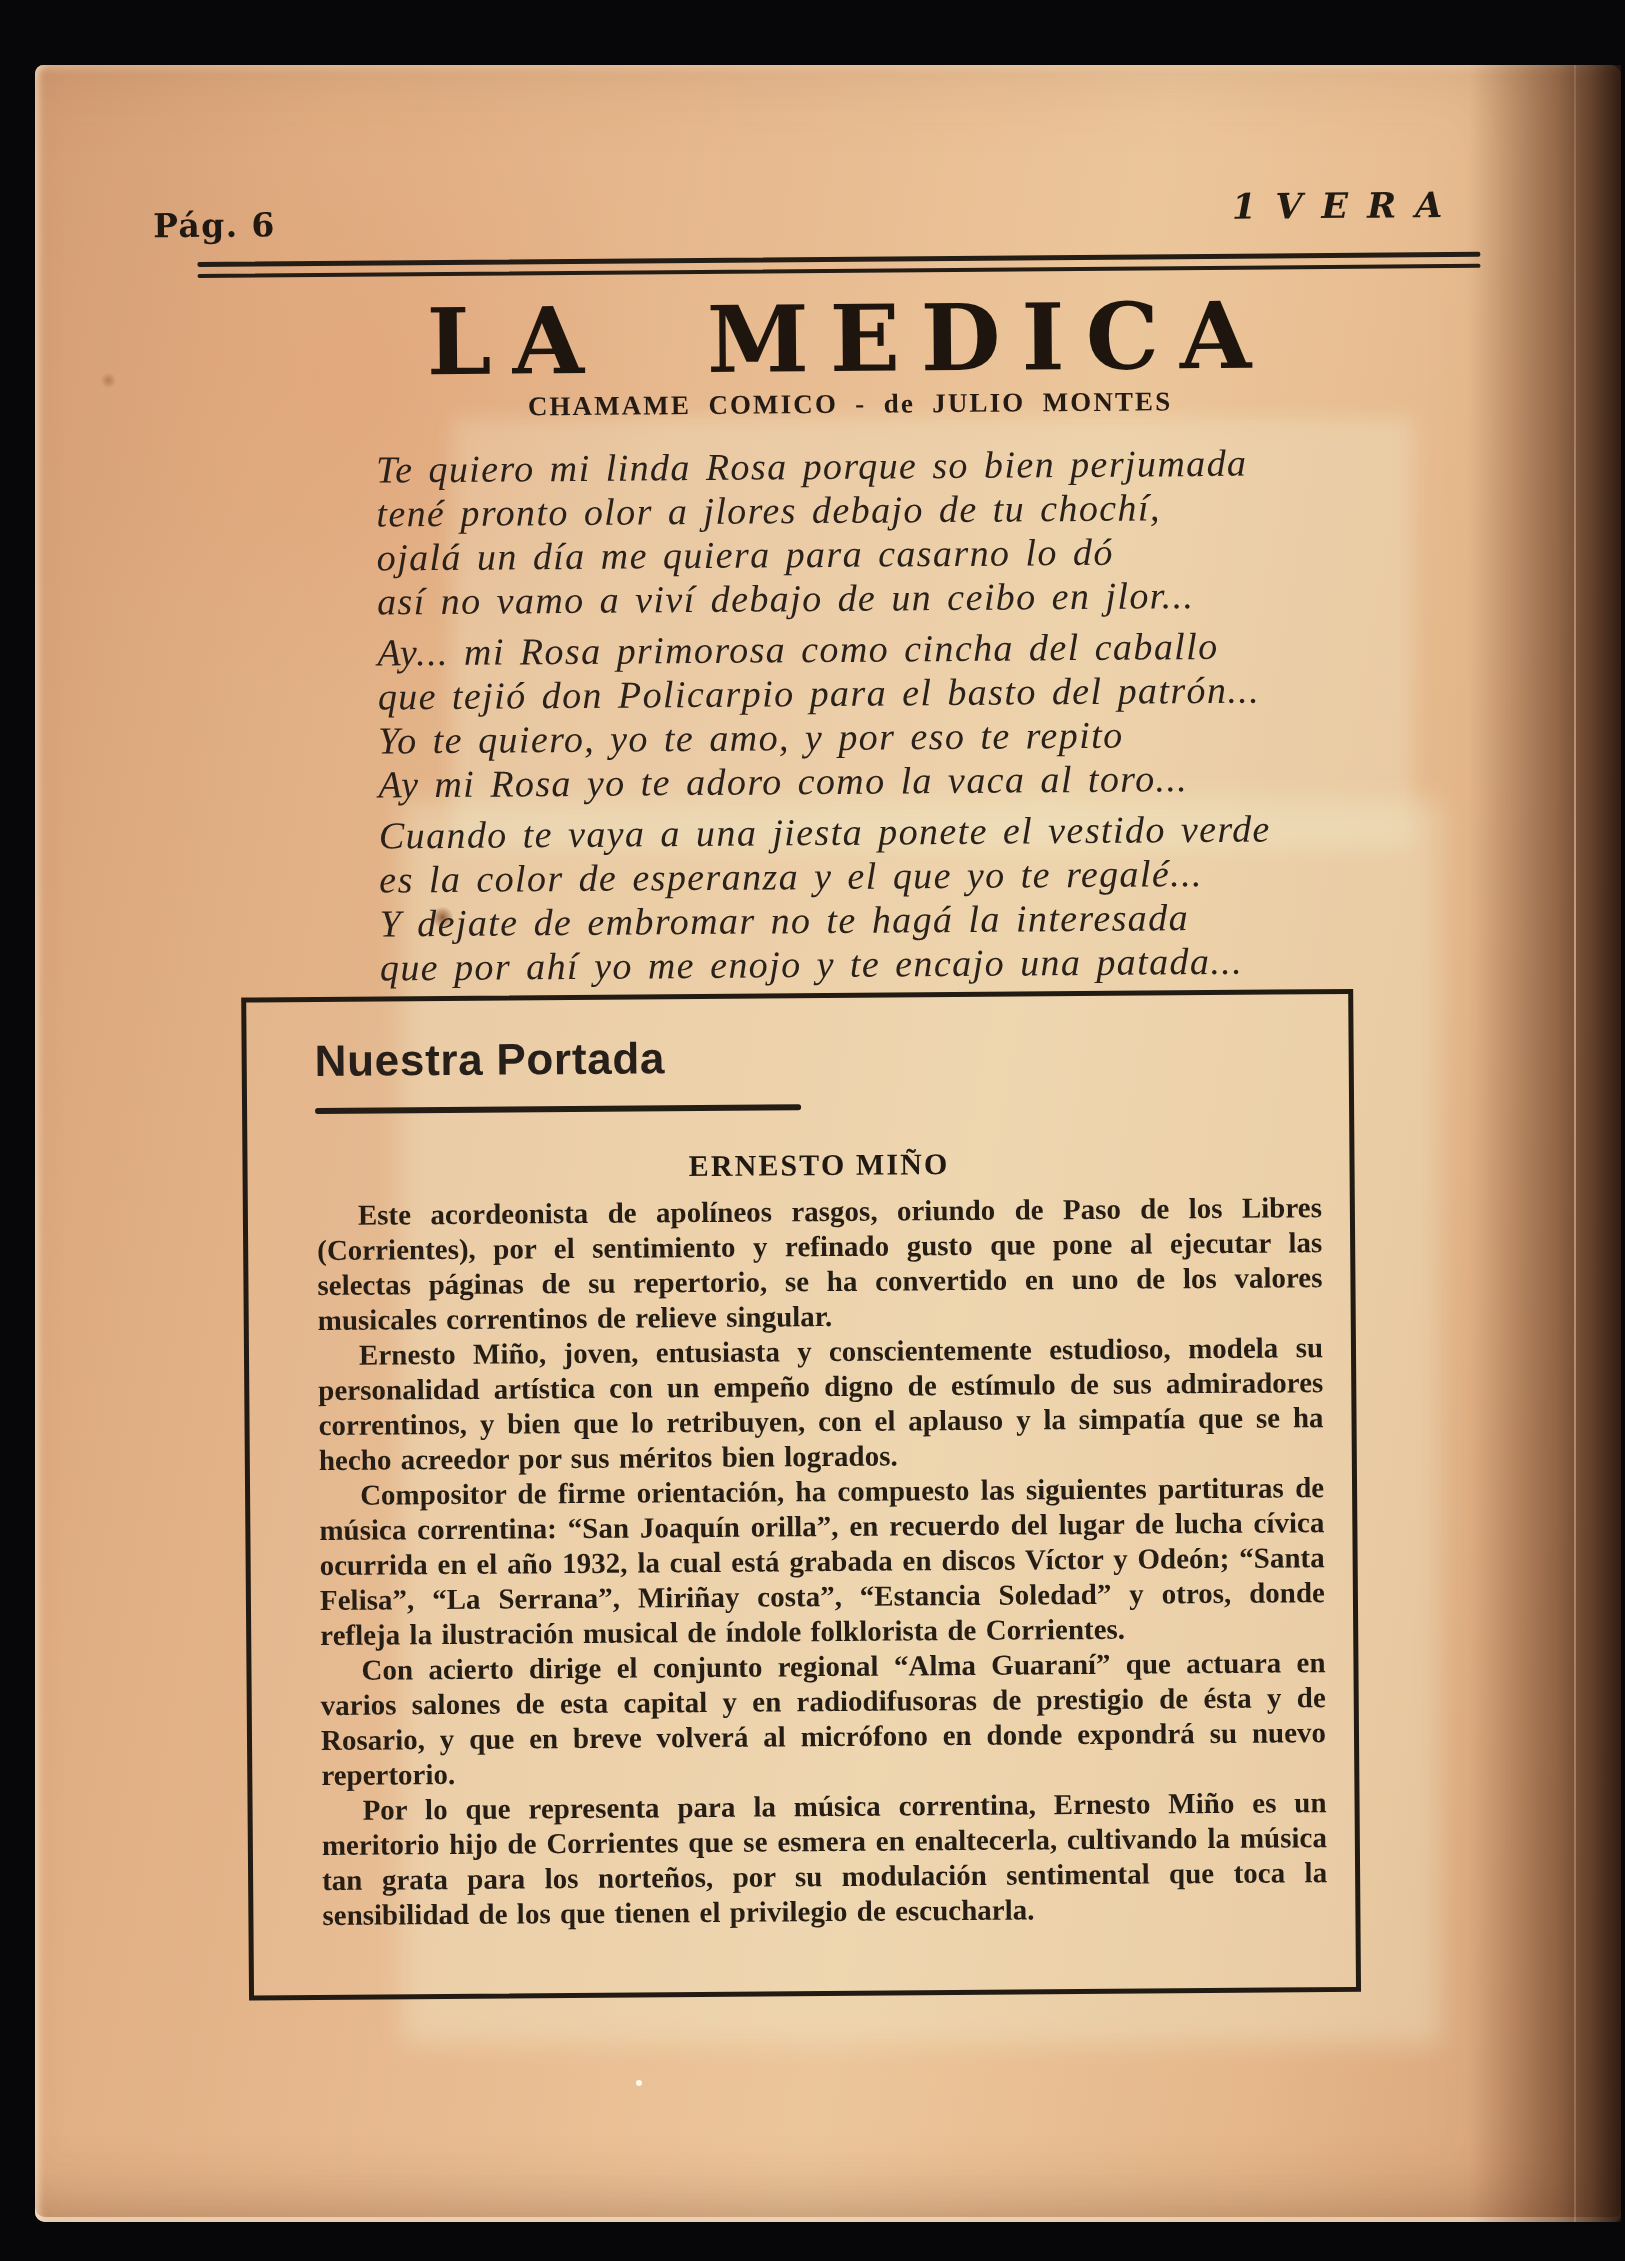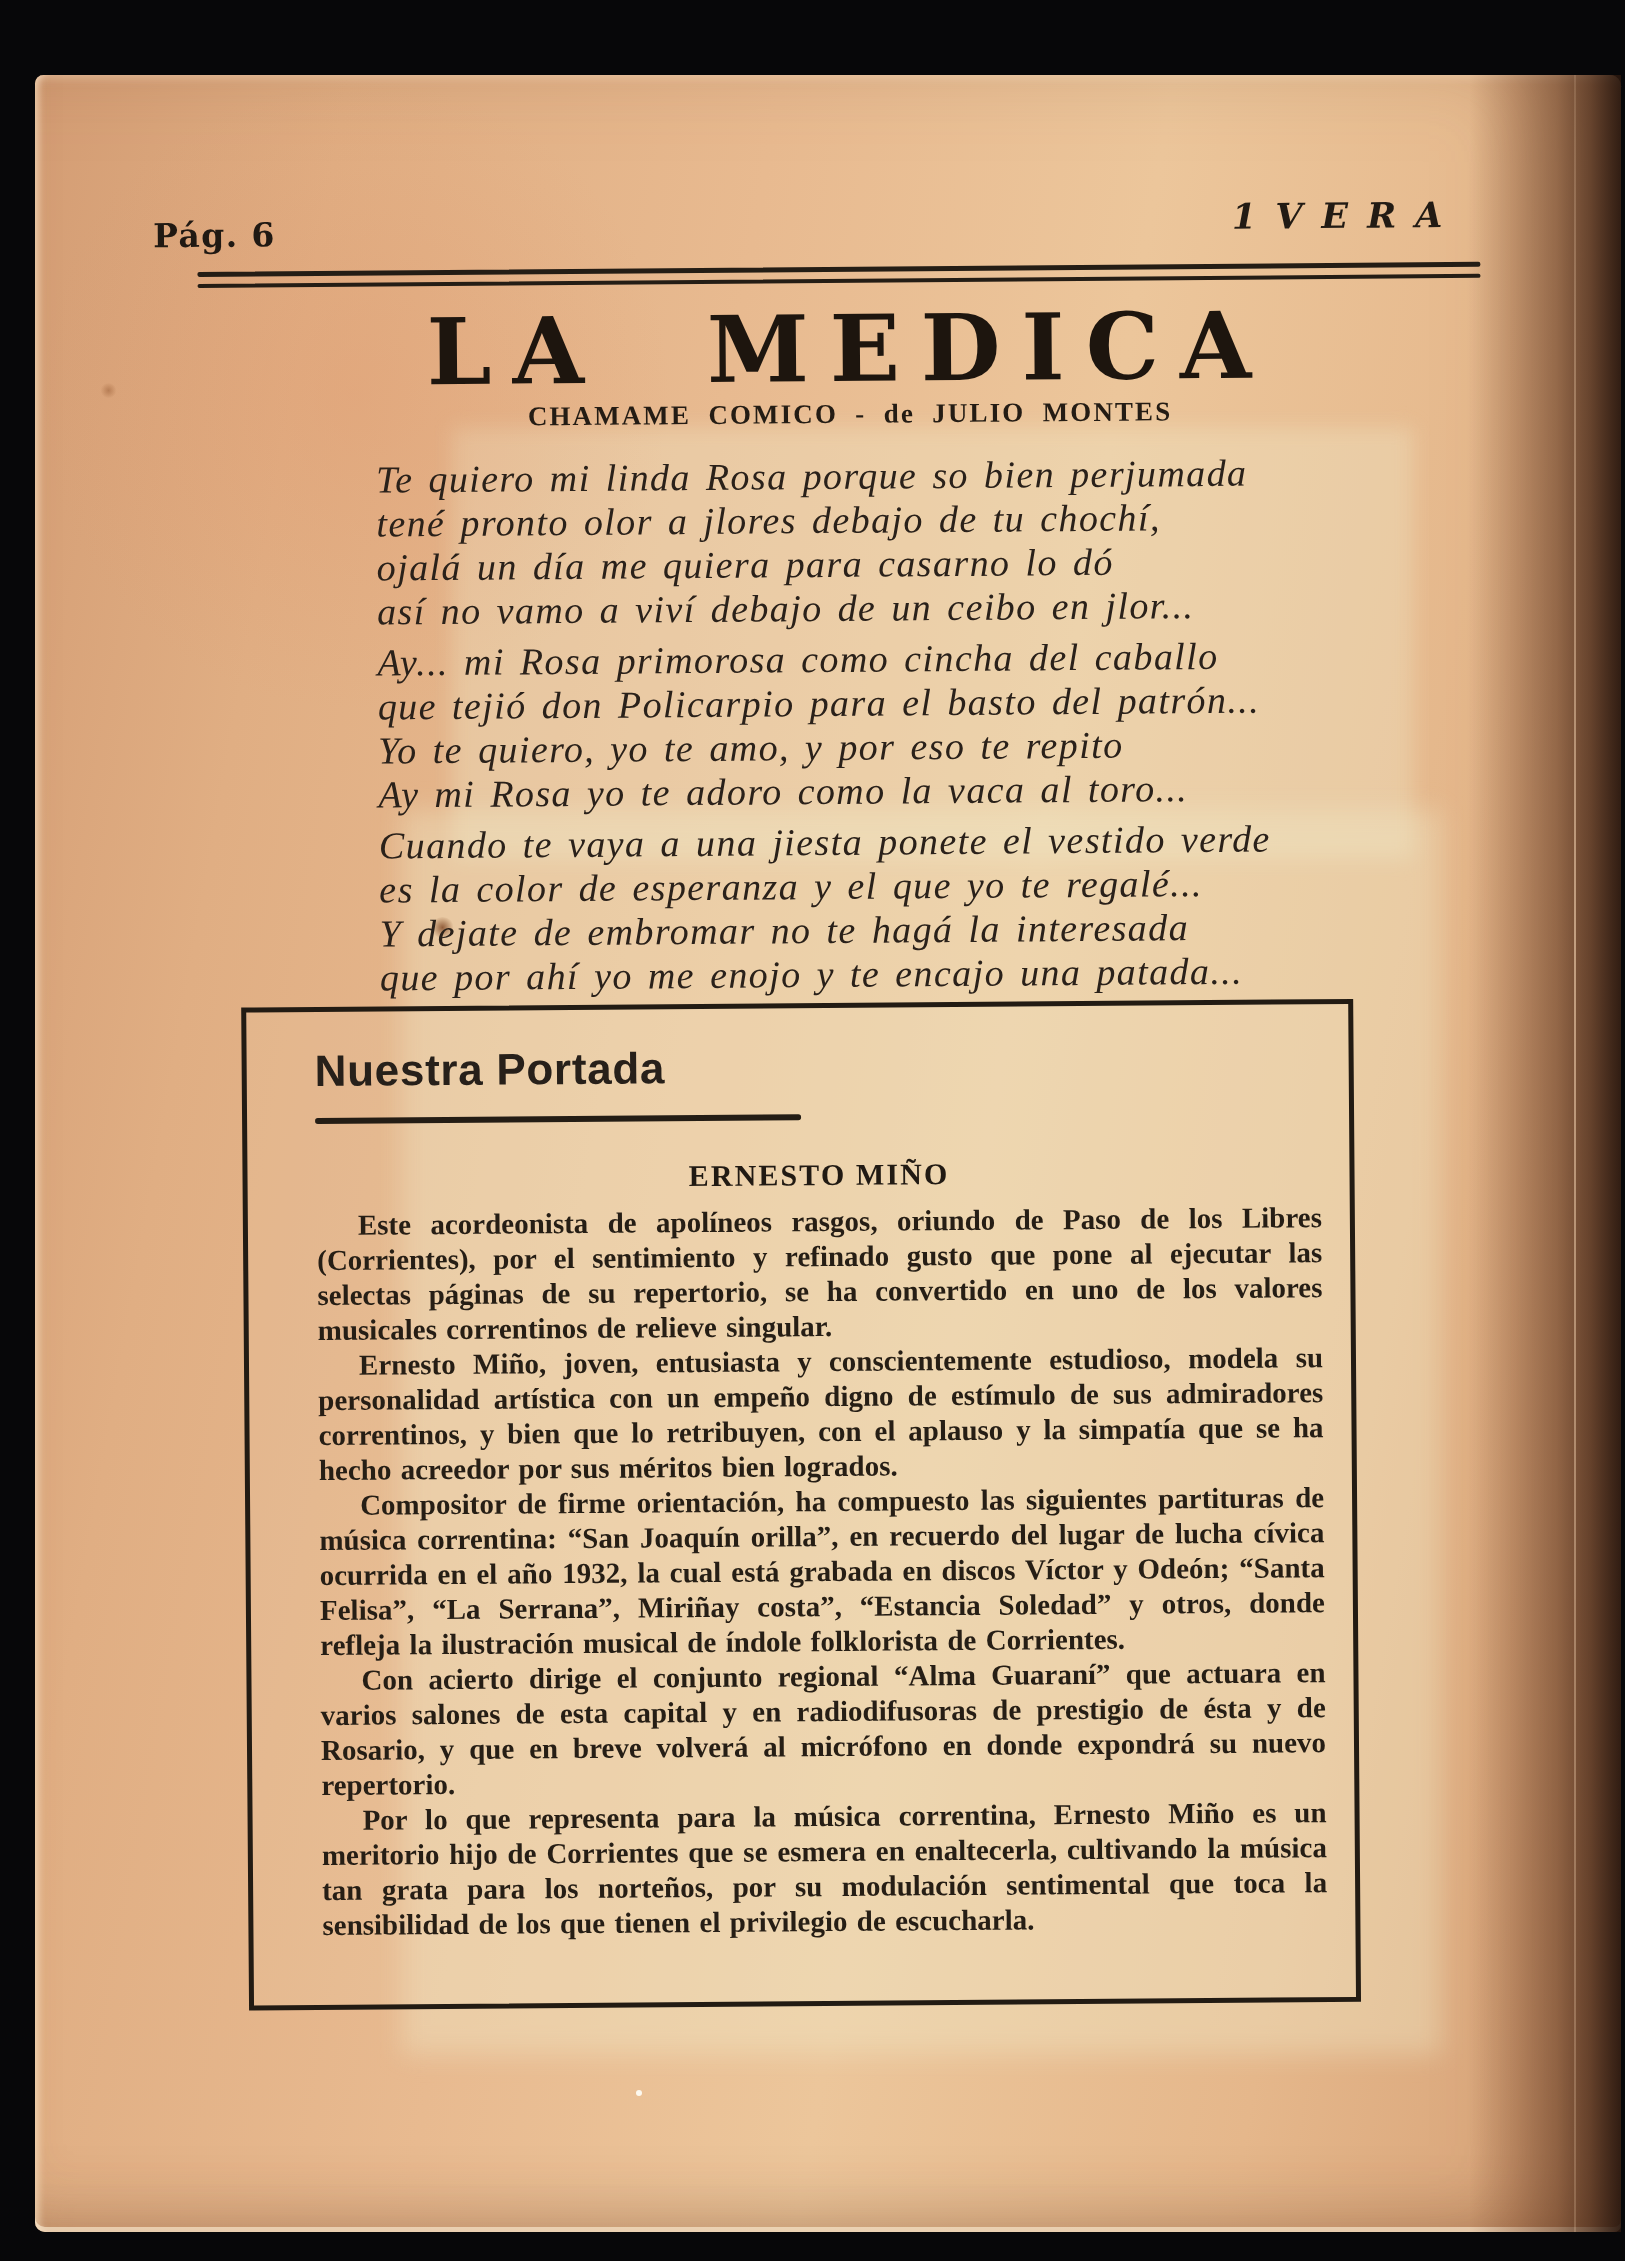--- a/index.html
+++ b/index.html
@@ -4,21 +4,21 @@
 <style>
   html,body{margin:0;padding:0;}
   body{
     width:1625px;height:2261px;position:relative;overflow:hidden;
     background:#070709;
     font-family:"Liberation Serif", serif;
   }
   .stage{position:absolute;inset:0;}
   
   .page{
-    position:absolute;left:35px;top:75px;width:1586px;height:2157px;
+    position:absolute;left:35px;top:65px;width:1586px;height:2157px;
     border-radius:8.5px 11.3px 7px 10px;
     background:
       linear-gradient(100deg,#d49d74 0%,#e0ae83 16%,#e8ba90 38%,#ecc69b 58%,#e5b78b 80%,#d5a075 100%);
     box-shadow:
       inset 10px 0 7px -5.7px rgba(255,236,208,.55),
       inset 0 10px 8.5px -6.4px rgba(255,236,208,.35),
       inset 0 -5px 0 rgba(255,241,216,.6),
       inset -106px 0 113px -49px rgba(118,70,42,.55),
       inset 0 -49px 64px -39px rgba(118,70,42,.32);
   }

